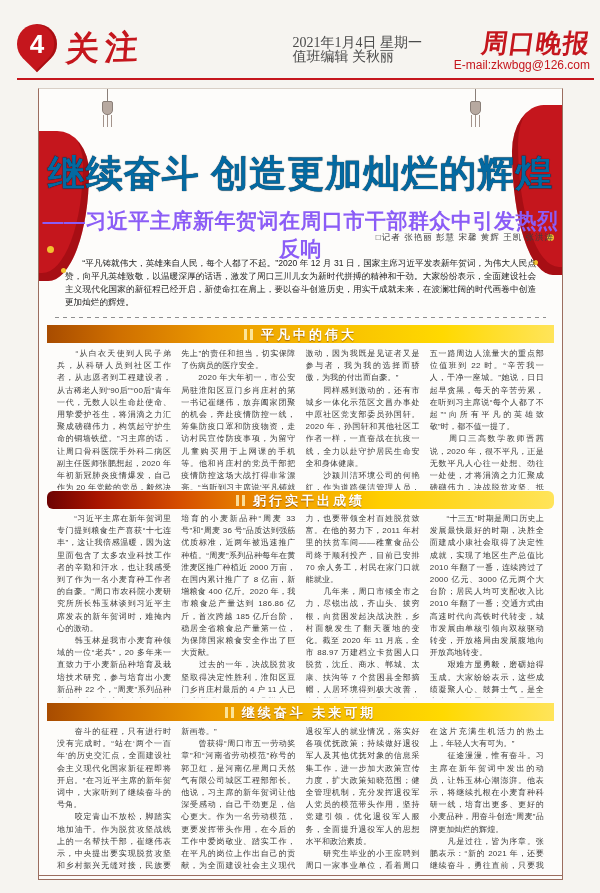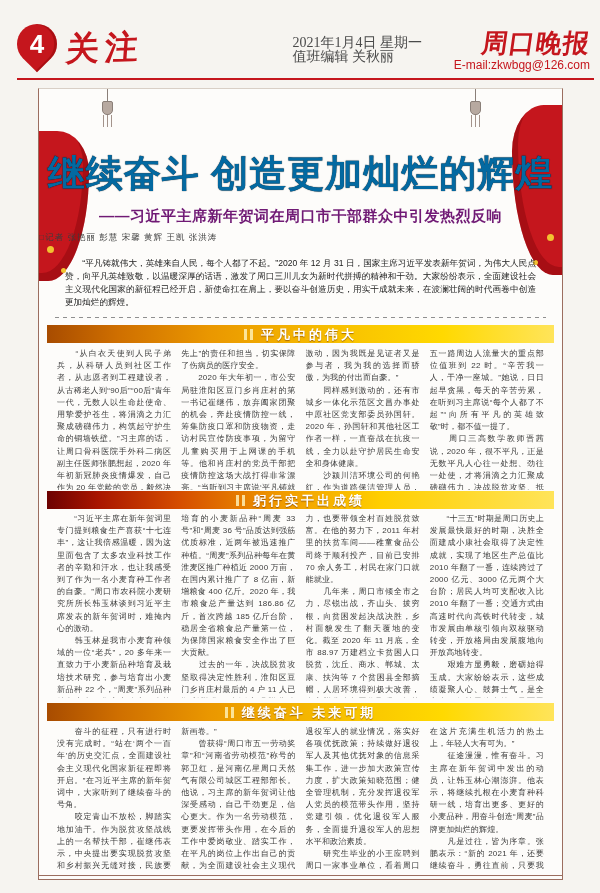--- a/index.html
+++ b/index.html
@@ -72,25 +72,25 @@
   
   .headline{
     position:absolute;left:0;right:0;top:62px;z-index:2;
     text-align:center;color:#0369a1;
     font-size:37px;font-weight:900;letter-spacing:1px;line-height:46px;
     text-shadow:0 0 1px #000;
     white-space:nowrap;
   }
   .subtitle{
     position:absolute;left:0;right:0;top:118px;z-index:2;
-    text-align:center;color:#701a75;font-size:15px;font-weight:bold;letter-spacing:.5px;
+    text-align:center;color:#8b5cf6;font-size:21px;font-weight:bold;letter-spacing:.5px;
   }
   .byline{
     position:absolute;left:0;right:8px;top:143px;z-index:2;
-    text-align:left;color:#3d3d3d;font-size:8.5px;letter-spacing:1px;
+    text-align:right;color:#3d3d3d;font-size:8.5px;letter-spacing:1px;
   }
   
   .lead{
     position:absolute;left:26px;right:26px;top:168px;z-index:2;
     font-size:8.6px;line-height:13px;color:#222;text-align:justify;
     white-space:pre-line;font-weight:500;
   }
   .dotted{
     position:absolute;left:16px;right:16px;top:228px;height:1px;
     background:repeating-linear-gradient(90deg,#8f8f8f 0 4px,transparent 4px 8px);
@@ -116,21 +116,21 @@
   }
   .col{
     flex:1 1 0;overflow:hidden;
     font-size:8px;line-height:12.2px;letter-spacing:.2px;
     color:#3b3b3b;text-align:justify;white-space:pre-line;
   }
   .cols.c1{top:259px;height:142px;}
   .cols.c2{top:424px;height:185px;}
   .cols.c3{top:637px;height:147px;}
   .banner.b1{top:236px;}
-  .banner.b2{top:402px;}
+  .banner.b2{top:402px;border-radius:6px;}
   .banner.b3{top:614px;}
 </style>
 </head>
 <body>
 
 <div class="header">
   <div class="pin">
     <span>4</span>
   </div>
   <div class="section-name">关注</div>

